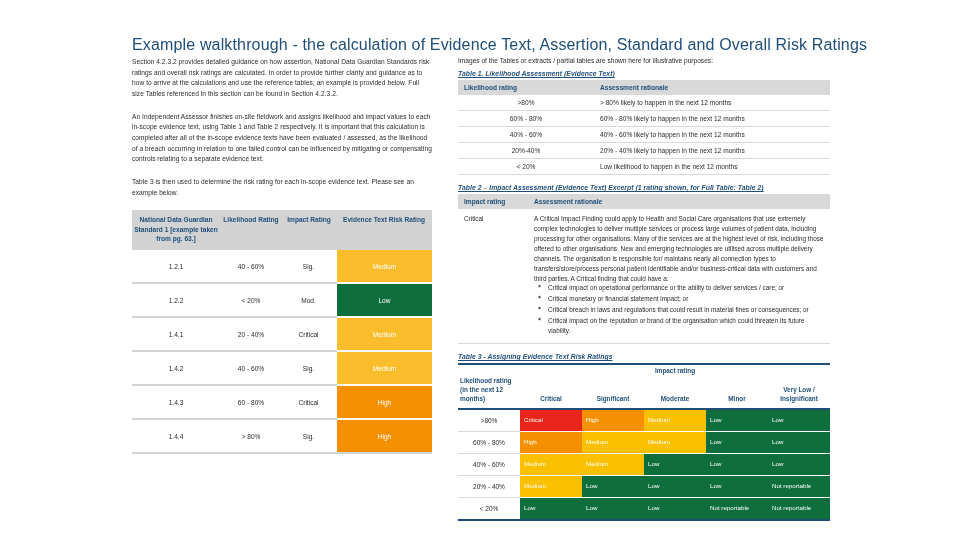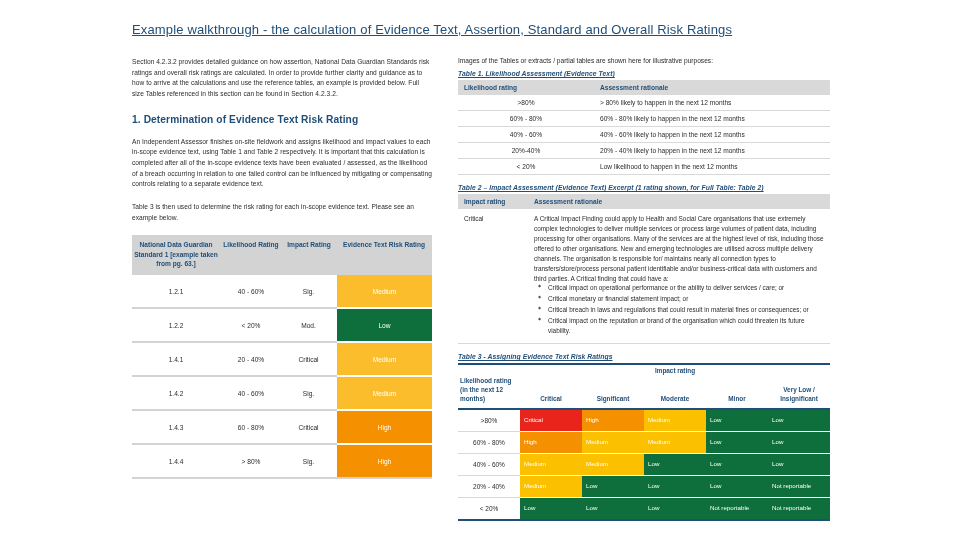--- a/index.html
+++ b/index.html
@@ -19,27 +19,26 @@
     position: absolute;
     left: 0; top: 0;
     width: 960px;
     height: 540px;
   }
 
   
   .slide-title {
     position: absolute;
     left: 132px;
-    top: 22px;
+    top: 36px;
     width: 700px;
-    font-size: 13px;
+    font-size: 16px;
     color: #1F4E79;
     letter-spacing: 0.15px;
     white-space: nowrap;
-    text-decoration: underline;
   }
 
   
   .col-left {
     position: absolute;
     left: 132px;
     top: 57px;
     width: 300px;
   }
   .col-right {
@@ -227,21 +226,20 @@
 <body>
 
 <div class="page">
 
   <div class="slide-title">Example walkthrough - the calculation of Evidence Text, Assertion, Standard and Overall Risk Ratings</div>
 
   <div class="col-left">
 
     <p class="body-text">Section 4.2.3.2 provides detailed guidance on how assertion, National Data Guardian Standards risk ratings and overall risk ratings are calculated. In order to provide further clarity and guidance as to how to arrive at the calculations and use the reference tables, an example is provided below. Full size Tables referenced in this section can be found in Section 4.2.3.2.</p>
 
-    <h2 class="section-head">1. Determination of Evidence Text Risk Rating</h2>
 
     <p class="body-text">An Independent Assessor finishes on-site fieldwork and assigns likelihood and impact values to each in-scope evidence text, using Table 1 and Table 2 respectively. It is important that this calculation is completed after all of the in-scope evidence texts have been evaluated / assessed, as the likelihood of a breach occurring in relation to one failed control can be influenced by mitigating or compensating controls relating to a separate evidence text.</p>
 
     <p class="body-text">Table 3 is then used to determine the risk rating for each in-scope evidence text. Please see an example below.</p>
 
     <table class="ex-table">
       <thead>
         <tr>
           <th class="ndg">National Data Guardian Standard 1 [example taken from pg. 63.]</th>
           <th class="lik">Likelihood Rating</th>

